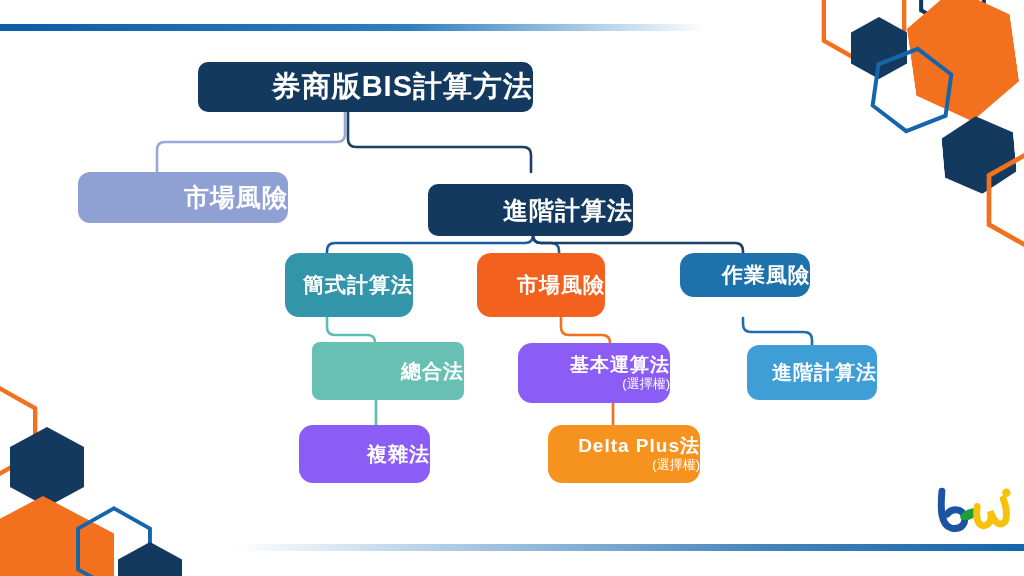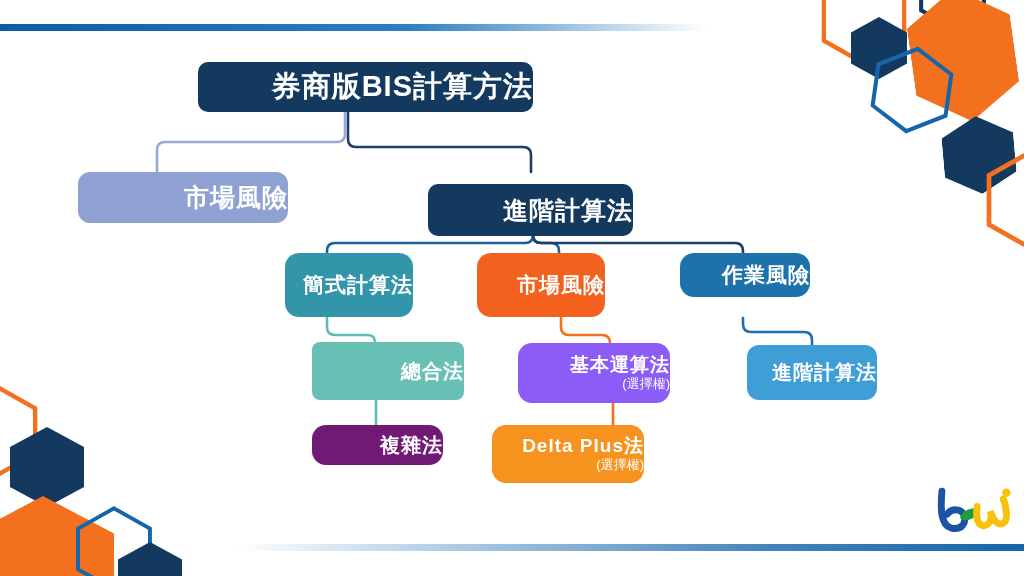--- a/index.html
+++ b/index.html
@@ -35,23 +35,23 @@
     letter-spacing:1px;font-weight:600;
   }
   .node .sub{font-size:13px;font-weight:400;letter-spacing:0;margin-top:2px;}
   .n-root          {left:198px;top:62px; width:335px;height:50px;font-size:29px;background:#14395f;border-radius:10px;}
   .n-simple        {left:78px; top:172px;width:210px;height:51px;font-size:25px;background:#8fa0d2;border-radius:12px;}
   .n-advanced      {left:428px;top:184px;width:205px;height:52px;font-size:25px;background:#14395f;border-radius:10px;}
   .n-credit        {left:285px;top:253px;width:128px;height:64px;font-size:21px;background:#3295aa;border-radius:14px;}
   .n-market        {left:477px;top:253px;width:128px;height:64px;font-size:21px;background:#f2611d;border-radius:14px;}
   .n-operational   {left:680px;top:253px;width:130px;height:44px;font-size:21px;background:#1e72ac;border-radius:14px;}
   .n-aggregate     {left:312px;top:342px;width:152px;height:58px;font-size:20px;background:#68c0b4;border-radius:8px;}
-  .n-complex       {left:312px;top:425px;width:131px;height:40px;font-size:20px;background:#701a75;border-radius:14px;}
+  .n-complex       {left:299px;top:425px;width:131px;height:58px;font-size:20px;background:#8b5cf6;border-radius:14px;}
   .n-basic-calc    {left:518px;top:343px;width:152px;height:60px;font-size:19px;background:#8b5cf6;border-radius:14px;}
-  .n-delta-plus    {left:492px;top:425px;width:152px;height:58px;font-size:19px;background:#f6931f;border-radius:14px;}
+  .n-delta-plus    {left:548px;top:425px;width:152px;height:58px;font-size:19px;background:#f6931f;border-radius:14px;}
   .n-basic-indic   {left:747px;top:345px;width:130px;height:55px;font-size:20px;background:#3f9ed6;border-radius:12px;}
   
   .logo{position:absolute;left:922px;top:486px;}
 </style>
 </head>
 <body>
 
 <div class="slide">
 
   <div class="bar-top"></div>

